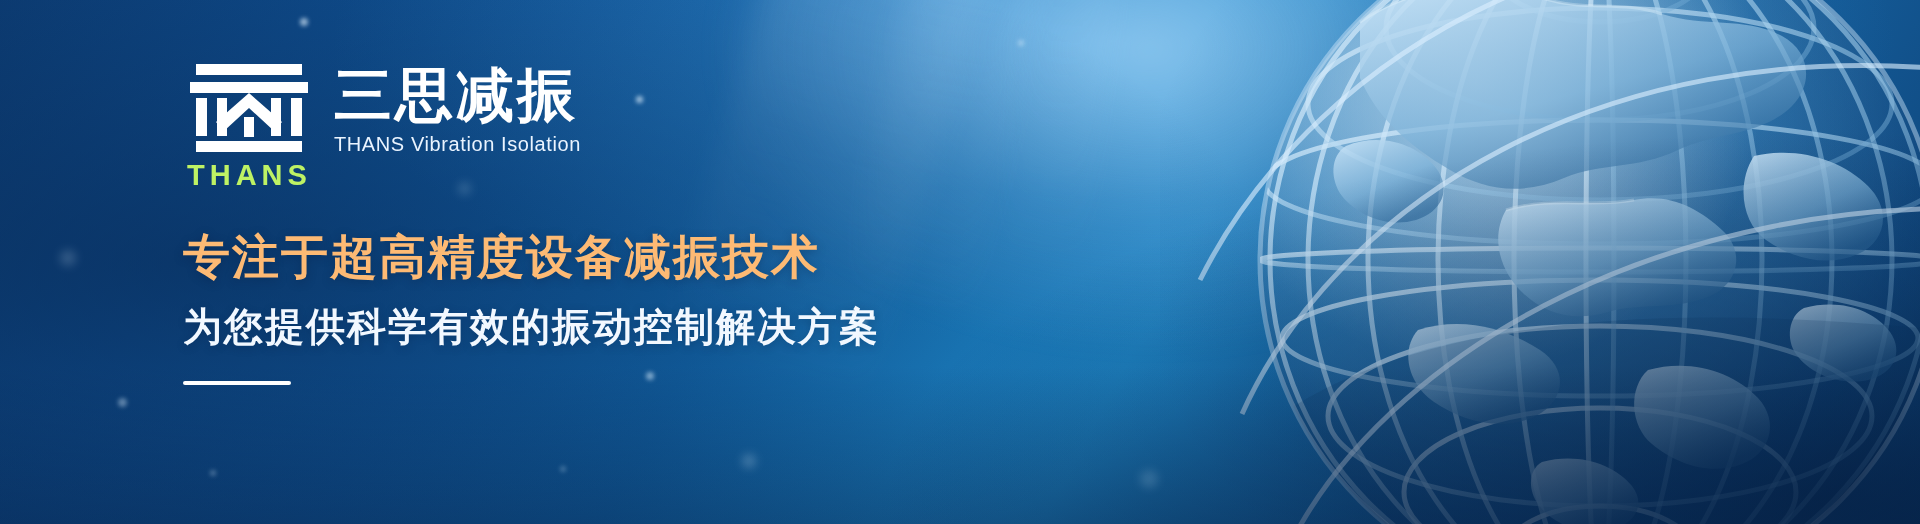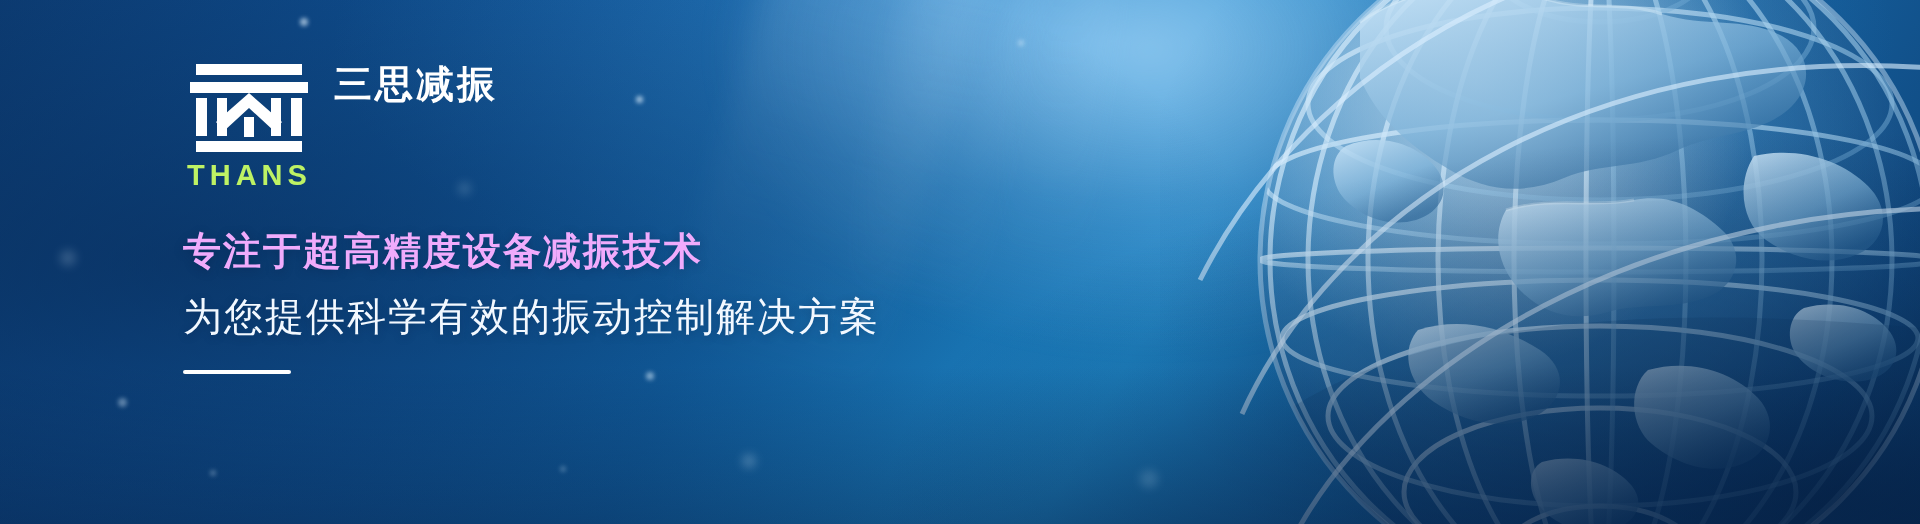--- a/index.html
+++ b/index.html
@@ -62,34 +62,34 @@
   .content{position:absolute;left:183px;top:0;height:100%;z-index:12;}
   .logo-row{display:flex;align-items:flex-start;padding-top:62px;}
   .logo-mark{width:132px;flex:0 0 132px;}
   .logo-mark svg{display:block;width:118px;height:92px;margin-left:7px;}
   .logo-word{
     color:#bef264;font-weight:bold;font-size:29px;letter-spacing:5px;
     margin-top:7px;margin-left:4px;line-height:1;
   }
   .brand-block{margin-left:19px;padding-top:3px;}
   .brand-cn{
-    color:#ffffff;font-size:38px;font-weight:bold;line-height:1.05;
+    color:#ffffff;font-size:58px;font-weight:bold;line-height:1.05;
     letter-spacing:3px;
     font-family:"Liberation Sans","DejaVu Sans",sans-serif;
   }
   .brand-en{
     color:#eaf4ff;font-size:20px;letter-spacing:.6px;margin-top:7px;line-height:1.1;
     font-family:"Liberation Sans","DejaVu Sans",sans-serif;
   }
   .headline{
-    margin-top:40px;color:#f0abfc;font-size:38px;font-weight:bold;letter-spacing:2px;
+    margin-top:40px;color:#fdba74;font-size:47px;font-weight:bold;letter-spacing:2px;
     line-height:1.15;text-shadow:0 2px 10px rgba(4,30,66,.35);
   }
   .subheadline{
-    margin-top:20px;color:#f2f8ff;font-size:39px;font-weight:normal;letter-spacing:2px;
+    margin-top:20px;color:#f2f8ff;font-size:39px;font-weight:bold;letter-spacing:2px;
     line-height:1.2;text-shadow:0 2px 9px rgba(4,30,66,.3);
   }
   .rule{margin-top:30px;width:108px;height:4px;background:#ffffff;border-radius:2px;}
 </style>
 </head>
 <body>
 
 <div class="banner">
 
   <div class="bg-base"></div>
@@ -232,20 +232,21 @@
             <path d="M59 31 L92 60 L84 69 L59 46 L34 69 L26 60 Z"></path>
 
             <rect x="54" y="55" width="10" height="20"></rect>
           </g>
         </svg>
         <div class="logo-word">THANS</div>
       </div>
 
       <div class="brand-block">
         <div class="brand-cn">三思减振</div>
+        <div class="brand-en">THANS Vibration Isolation</div>
       </div>
 
     </div>
 
     <div class="headline">专注于超高精度设备减振技术</div>
     <div class="subheadline">为您提供科学有效的振动控制解决方案</div>
     <div class="rule"></div>
 
   </div>
 </div>

